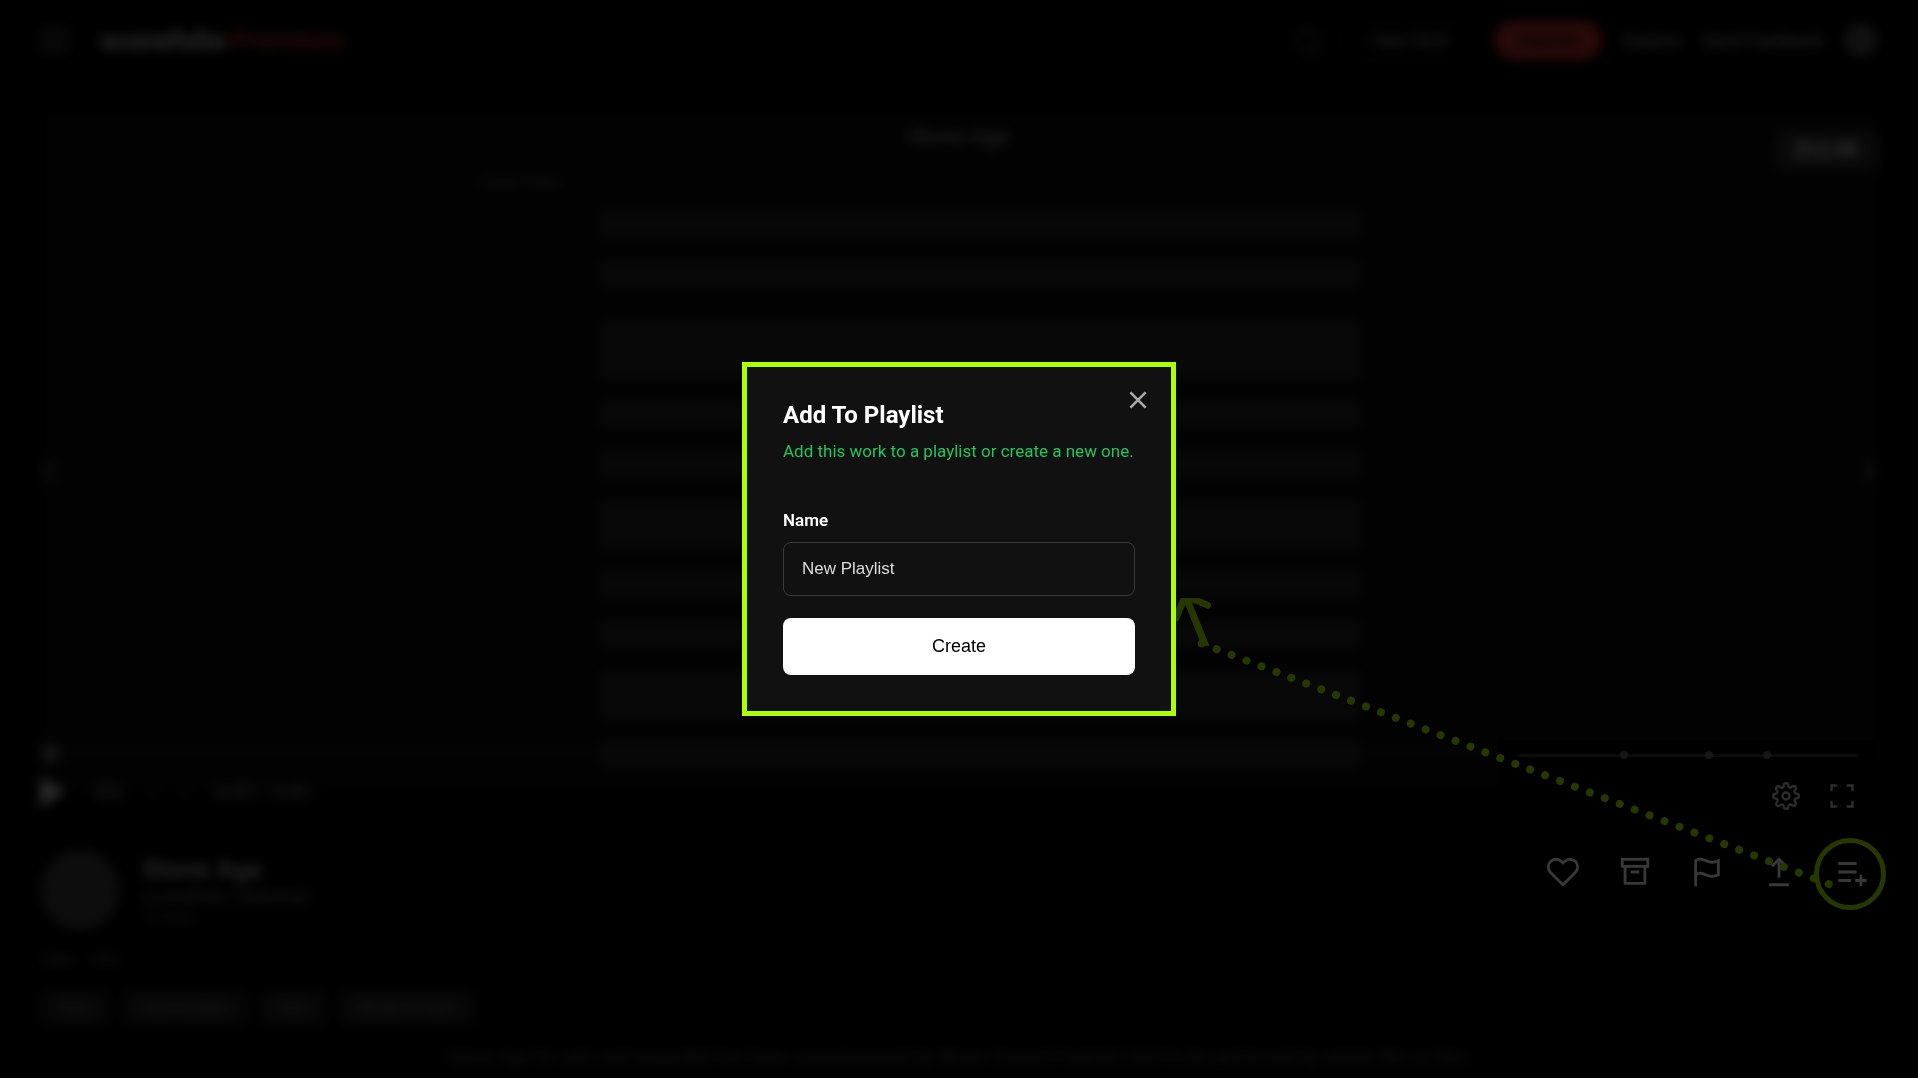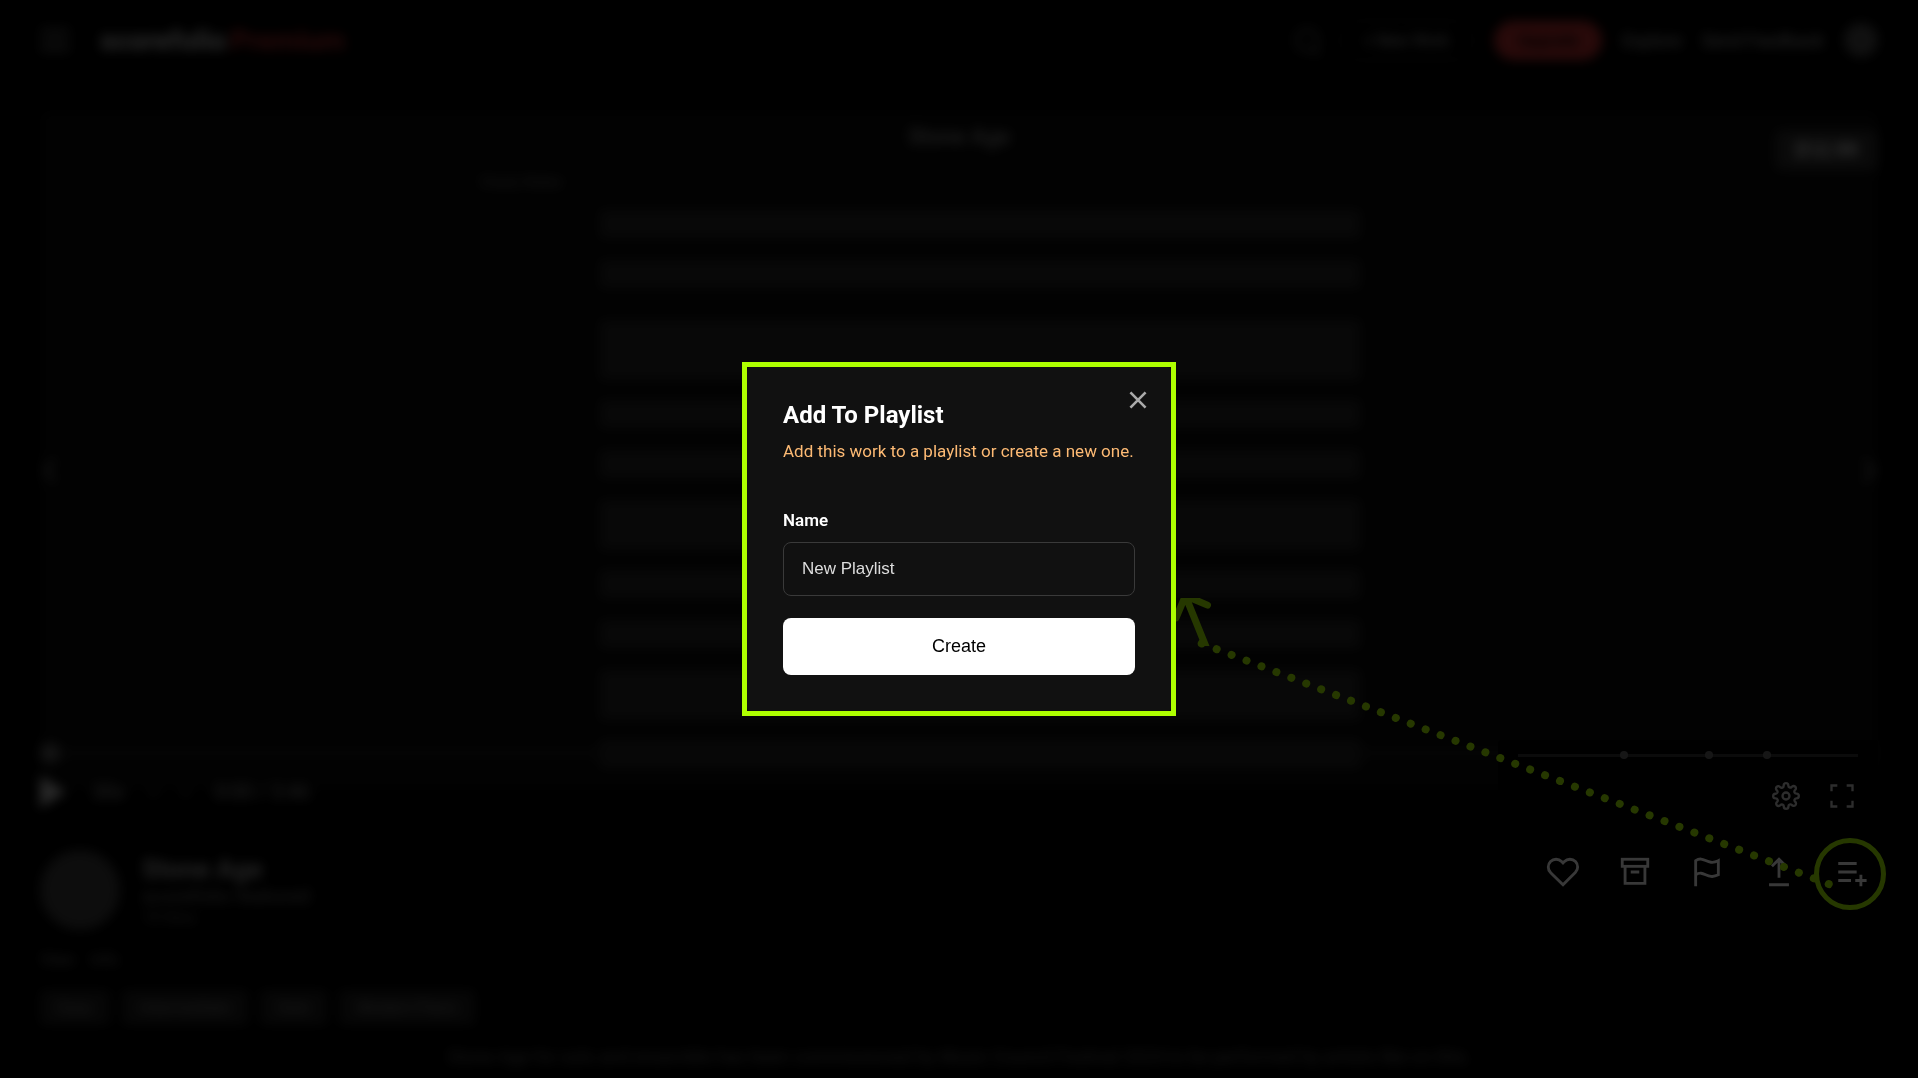--- a/index.html
+++ b/index.html
@@ -64,21 +64,21 @@
   .ann-circle { position:absolute; width:72px; height:72px; border:5px solid #aeff00; border-radius:50%; pointer-events:none; }
   .ann-arrow-line { position:absolute; border-top:8px dotted #aeff00; transform-origin:left center; pointer-events:none; }
   .ann-arrow-head { position:absolute; pointer-events:none; }
   .ann-arrow-head svg { width:48px;height:48px; }
 
   
   .overlay { position:absolute; inset:0; background:rgba(0,0,0,0.78); display:flex; align-items:center; justify-content:center; }
   .modal-wrap { border:5px solid #aeff00; padding:0; }
   .modal { width:424px; background:#111; border-radius:4px; padding:34px 36px 36px 36px; position:relative; }
   .modal-title { font-size:24px; font-weight:700; margin-bottom:10px; color:#fff; }
-  .modal-sub { font-size:17px; color:#fdba74; line-height:1.45; margin-bottom:46px; }
+  .modal-sub { font-size:17px; color:#22c55e; line-height:1.45; margin-bottom:46px; }
   .modal-label { font-size:17px; color:#fff; font-weight:600; margin-bottom:12px; display:block; }
   .modal-input { width:100%; background:#111; border:1px solid #3a3a3a; border-radius:8px; padding:16px 18px; color:#ddd; font-size:17px; margin-bottom:22px; }
   .modal-btn { width:100%; background:#fff; color:#000; border:none; border-radius:8px; padding:18px 0; font-size:18px; font-weight:500; cursor:pointer; }
   .modal-close { position:absolute; top:20px; right:20px; width:26px; height:26px; cursor:pointer; }
   .modal-close svg { width:100%; height:100%; stroke:#aaa; stroke-width:2.4; }
 
 </style>
 </head>
 <body>
 

